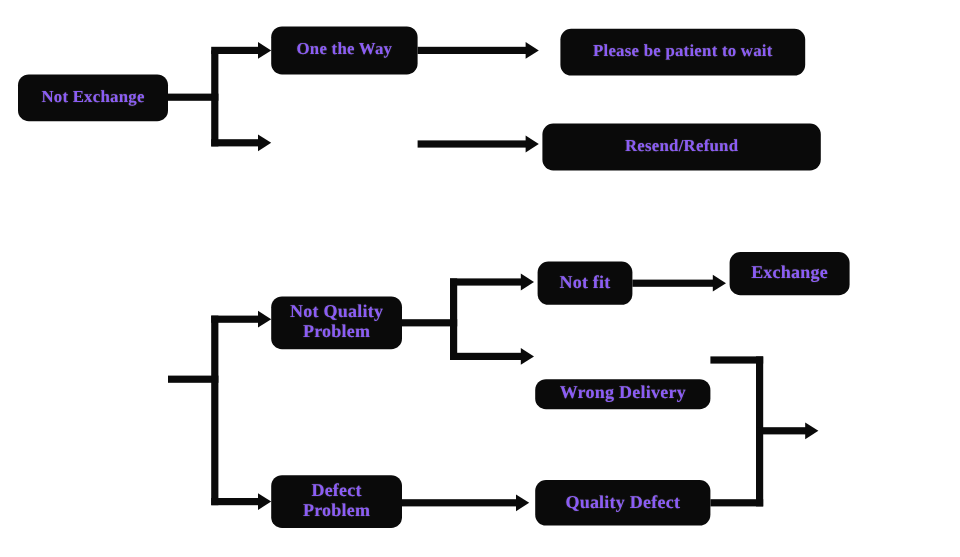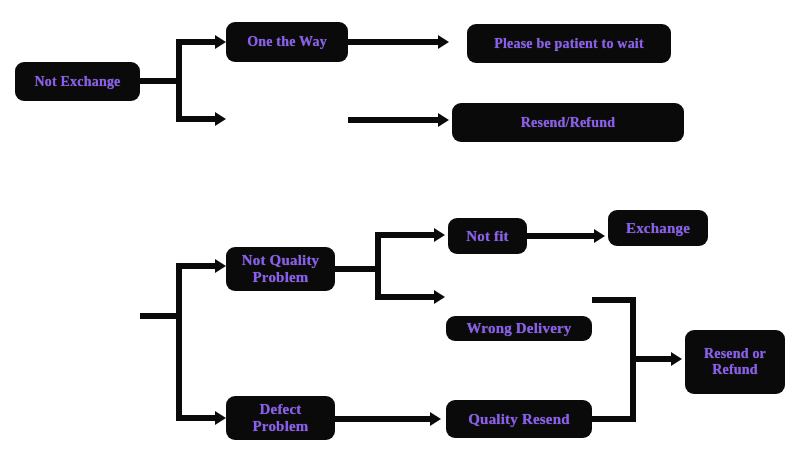--- a/index.html
+++ b/index.html
@@ -114,27 +114,25 @@
   <div class="edge h" style="left:527px; top:233px; width:68px;"></div>
   <div class="arrow" style="left:594px; top:229px;"></div>
 
   <div class="node small" style="left:608px; top:210px; width:100px; height:36px;">Exchange</div>
 
   <div class="node small" style="left:446px; top:280px; width:146px; height:25px;margin-top:36px;">Wrong Delivery</div>
 
   <div class="edge h" style="left:335px; top:416px; width:97px;"></div>
   <div class="arrow" style="left:430px; top:412px;"></div>
 
-  <div class="node small" style="left:446px; top:400px; width:146px; height:38px;">Quality Resend</div>
+  <div class="node small" style="left:446px; top:400px; width:146px; height:38px;">Quality Defect</div>
 
   <div class="edge h" style="left:592px; top:297px; width:44px;"></div>
 
   <div class="edge h" style="left:592px; top:416px; width:44px;"></div>
 
   <div class="edge v" style="left:630px; top:297px; height:125px;"></div>
 
   <div class="edge h" style="left:630px; top:356px; width:45px;"></div>
   <div class="arrow" style="left:671px; top:352px;"></div>
 
-  <div class="node" style="left:685px; top:330px; width:100px; height:64px;">Resend or
-Refund</div>
 
 </div>
 
 </body></html>

